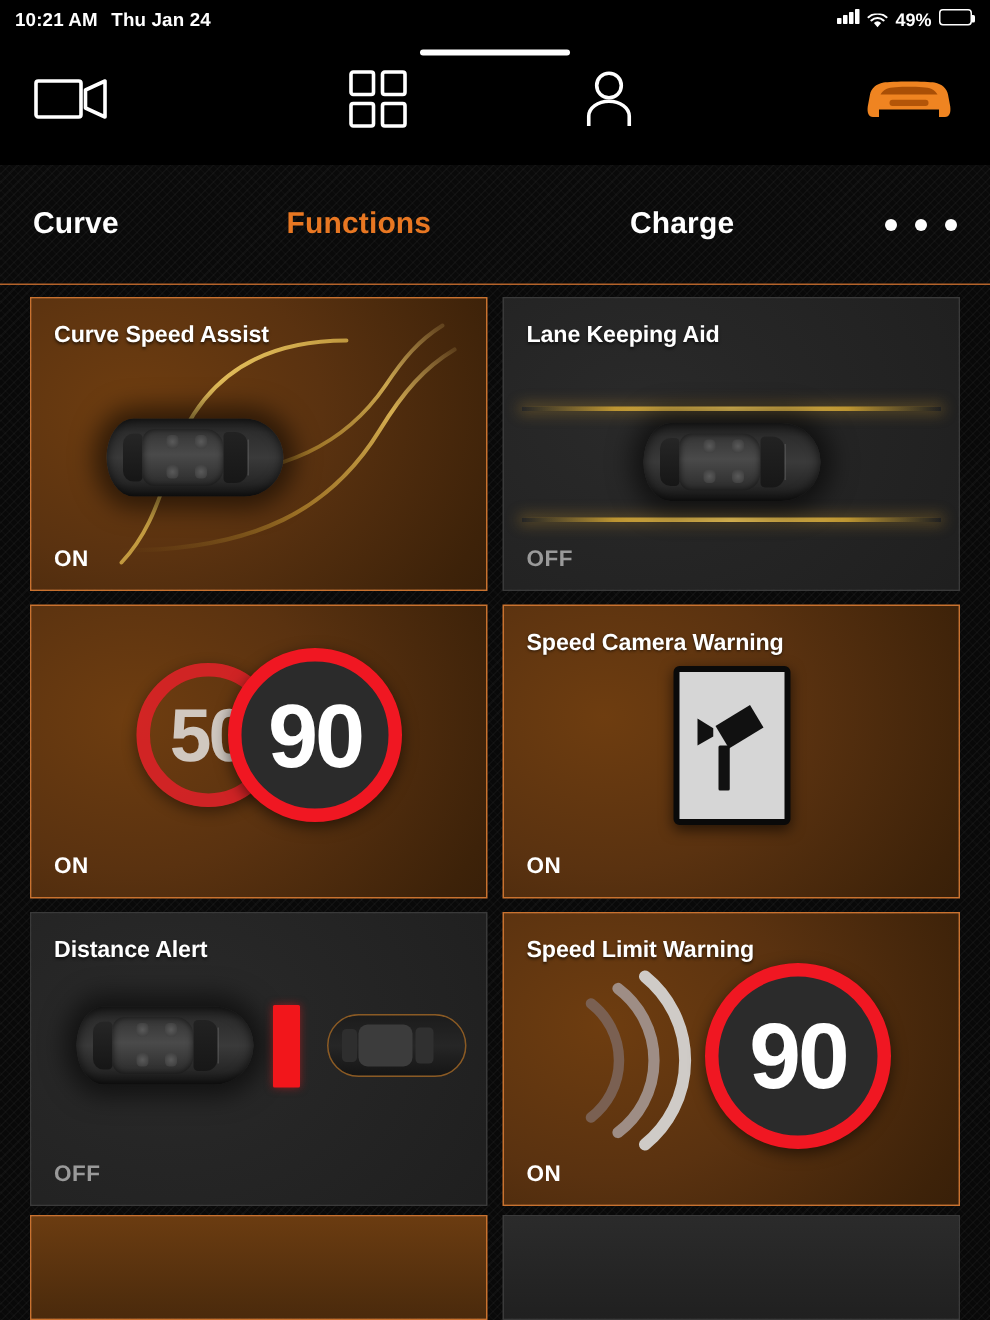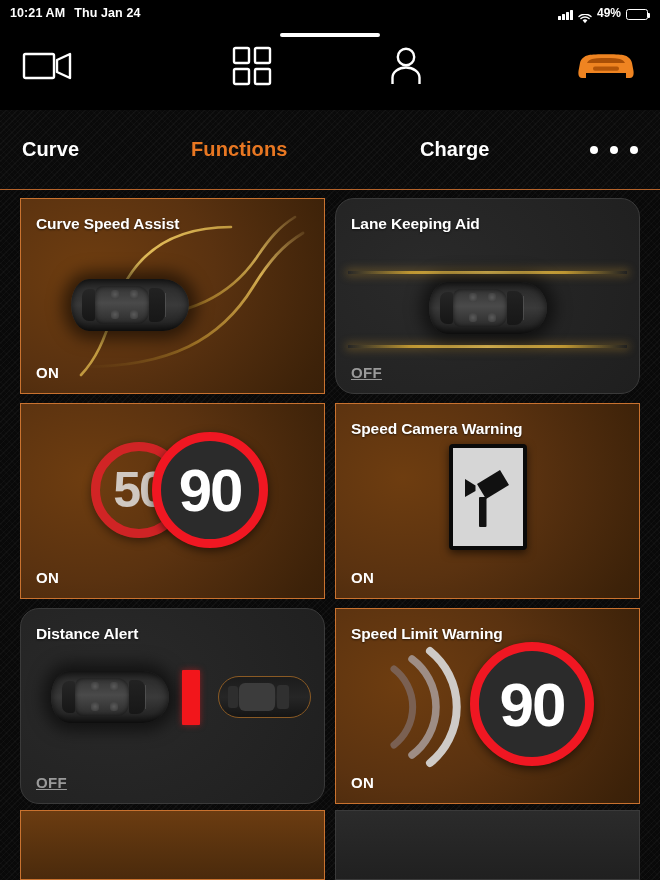--- a/index.html
+++ b/index.html
@@ -10,21 +10,21 @@
     -webkit-font-smoothing:antialiased;
   }
 
   
   .statusbar{
     height:26px; width:100%; background:#000;
     display:flex; align-items:center; justify-content:space-between;
     padding:0 12px 0 10px; position:relative;
   }
   .sb-left{ display:flex; align-items:center; gap:9px; font-size:12.5px; font-weight:bold; letter-spacing:.1px;}
-  .sb-right{ display:flex; align-items:flex-end; gap:5px; }
+  .sb-right{ display:flex; align-items:flex-start; gap:5px; }
   .sig{ display:flex; align-items:flex-end; gap:1.5px; height:10px;}
   .sig i{ width:2.5px; background:#fff; border-radius:.5px; display:block;}
   .sig i:nth-child(1){height:4px}
   .sig i:nth-child(2){height:6px}
   .sig i:nth-child(3){height:8px}
   .sig i:nth-child(4){height:10px}
   .wifi{ position:relative; width:14px; height:10px;}
   .batt-pct{ font-size:12px; font-weight:bold; }
   .batt{ width:22px; height:11px; border:1.3px solid #fff; border-radius:2.6px; position:relative; padding:1.3px;}
   .batt::after{ content:""; position:absolute; right:-3.2px; top:3px; width:2px; height:5px; background:#fff; border-radius:0 1px 1px 0;}
@@ -88,34 +88,33 @@
     background:#1d1d1d;
   }
   .card.on{
     border:1px solid #c9722f;
     background:
       radial-gradient(ellipse 120% 150% at 22% 38%, #6e3d10 0%, #5a3210 35%, #3d2209 70%, #2a1706 100%);
   }
   .card.off{
     background:
       radial-gradient(ellipse 120% 150% at 30% 40%, #2a2a2a 0%, #232323 45%, #1a1a1a 100%);
-    border-radius: 19px;
   }
   .card-title{
     position:absolute; top:16px; left:15px;
     font-size:15.5px; font-weight:bold; color:#fff; letter-spacing:-.1px;
     text-shadow:0 1px 2px rgba(0,0,0,.6);
     z-index:5;
   }
   .card-state{
     position:absolute; bottom:12px; left:15px;
     font-size:15px; font-weight:bold; letter-spacing:.3px; z-index:5;
   }
   .card.on .card-state{ color:#fff; }
-  .card.off .card-state{ color:#9a9a9a;text-decoration:underline; }
+  .card.off .card-state{ color:#9a9a9a; }
   .art{ position:absolute; inset:0; z-index:2; }
 
   
   .car-top{ position:absolute; width:118px; height:52px; }
   .car-body{
     position:absolute; inset:0;
     border-radius:18px 26px 26px 18px / 26px 26px 26px 26px;
     background:linear-gradient(180deg,#1d1d1d 0%,#2e2e2e 18%,#3a3a3a 50%,#272727 82%,#141414 100%);
     box-shadow:0 0 16px 8px rgba(0,0,0,.55), inset 0 0 8px rgba(0,0,0,.7);
   }

